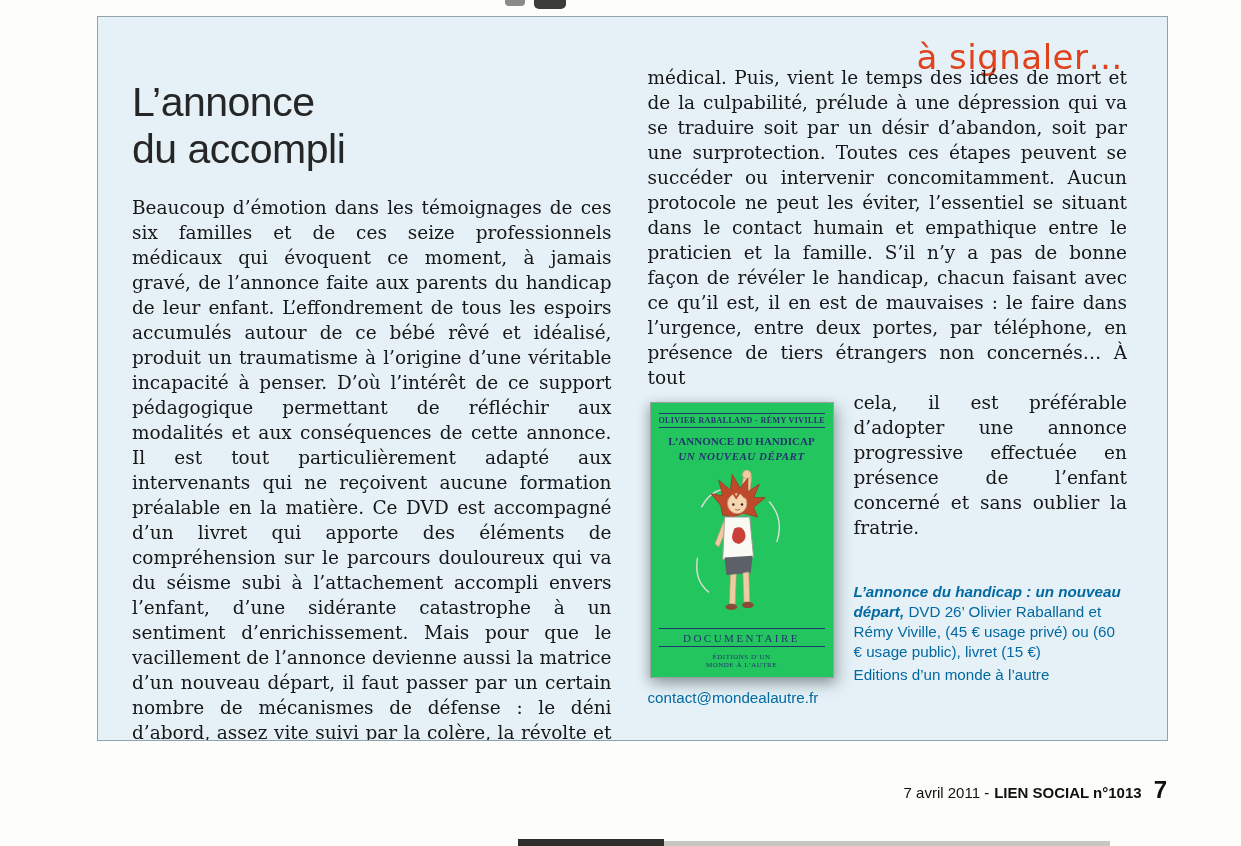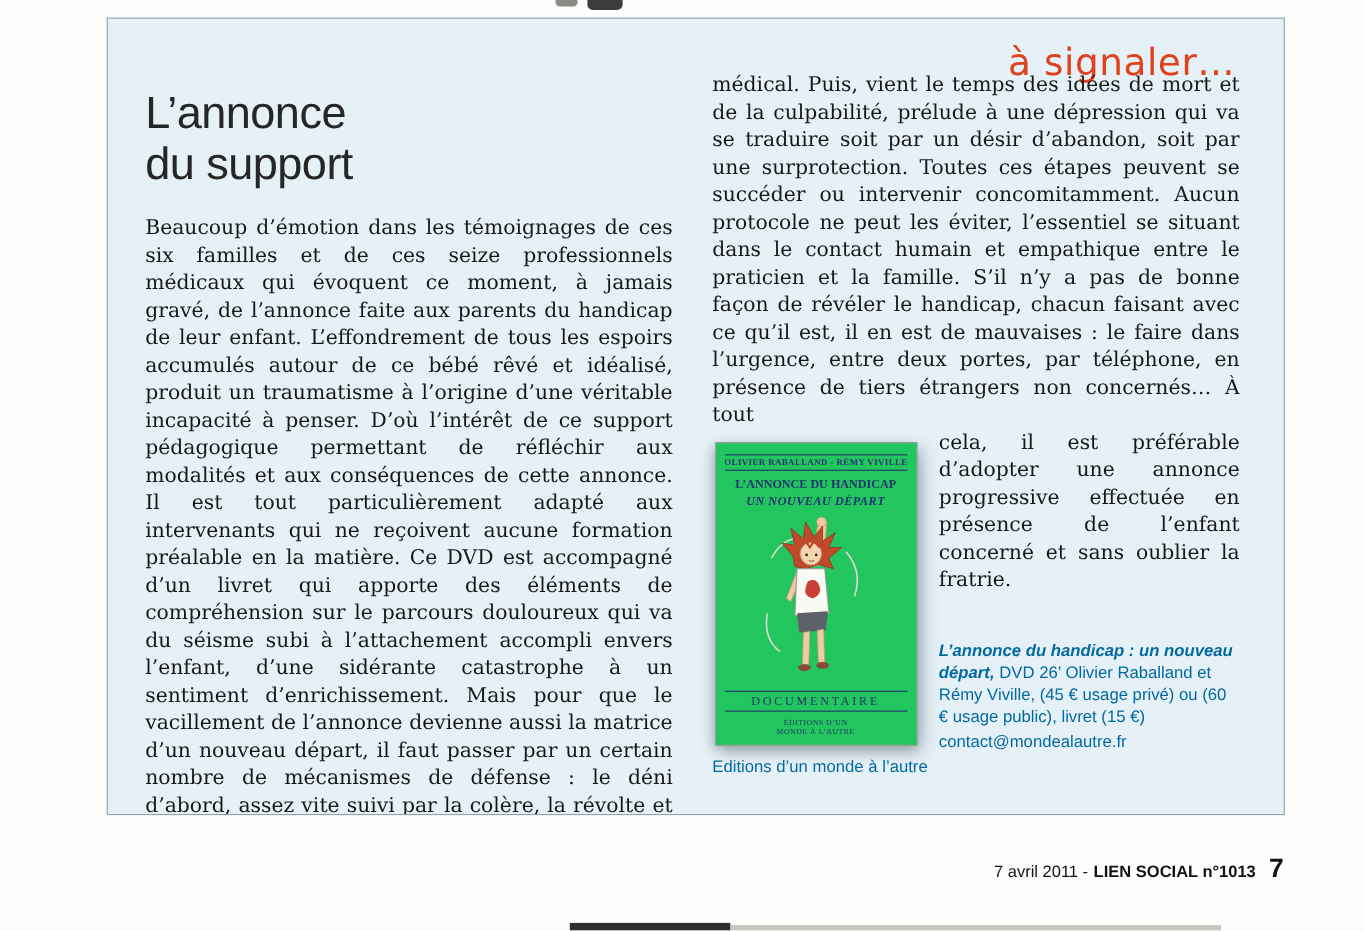--- a/index.html
+++ b/index.html
@@ -103,21 +103,21 @@
   <div class="artifact art-bottom-light"></div>
 
   <div class="panel">
     <div class="section-label">à signaler…</div>
 
     <div class="columns">
 
       <div class="col col-left">
         <h1 class="title">
           <span>L’annonce</span>
-          <span>du support</span>
+          <span>du accompli</span>
         </h1>
         <p class="body-text">Beaucoup d’émotion dans les témoignages de ces six familles et de ces seize professionnels médicaux qui évoquent ce moment, à jamais gravé, de l’annonce faite aux parents du handicap de leur enfant. L’effondrement de tous les espoirs accumulés autour de ce bébé rêvé et idéalisé, produit un traumatisme à l’origine d’une véritable incapacité à penser. D’où l’intérêt de ce support pédagogique permettant de réfléchir aux modalités et aux conséquences de cette annonce. Il est tout particulièrement adapté aux intervenants qui ne reçoivent aucune formation préalable en la matière. Ce DVD est accompagné d’un livret qui apporte des éléments de compréhension sur le parcours douloureux qui va du séisme subi à l’attachement accompli envers l’enfant, d’une sidérante catastrophe à un sentiment d’enrichissement. Mais pour que le vacillement de l’annonce devienne aussi la matrice d’un nouveau départ, il faut passer par un certain nombre de mécanismes de défense : le déni d’abord, assez vite suivi par la colère, la révolte et l’agressivité envers le corps</p>
       </div>
 
       <div class="col col-right">
         <p class="body-text">médical. Puis, vient le temps des idées de mort et de la culpabilité, prélude à une dépression qui va se traduire soit par un désir d’abandon, soit par une surprotection. Toutes ces étapes peuvent se succéder ou intervenir concomitamment. Aucun protocole ne peut les éviter, l’essentiel se situant dans le contact humain et empathique entre le praticien et la famille. S’il n’y a pas de bonne façon de révéler le handicap, chacun faisant avec ce qu’il est, il en est de mauvaises : le faire dans l’urgence, entre deux portes, par téléphone, en présence de tiers étrangers non concernés… À tout</p>
 
         <div class="dvd-wrap">
           <div class="cover">
             <div class="cover-authors">Olivier Raballand - Rémy Viville</div>
@@ -153,22 +153,22 @@
           </div>
         </div>
 
         <p class="body-text">cela, il est préférable d’adopter une annonce progressive effectuée en présence de l’enfant concerné et sans oublier la fratrie.</p>
 
         <div class="caption">
           <p>
             <span class="cap-bold">L’annonce du handicap : un nouveau départ,</span>
             <span>DVD 26’ Olivier Raballand et Rémy Viville, (45 € usage privé) ou (60 € usage public), livret (15 €)</span>
           </p>
+          <div class="cap-line">Editions d’un monde à l’autre</div>
           <div class="cap-line">contact@mondealautre.fr</div>
-          <div class="cap-line">Editions d’un monde à l’autre</div>
         </div>
       </div>
 
     </div>
   </div>
 
   <div class="footer">
     <span>7 avril 2011 -</span>
     <span class="mag">LIEN SOCIAL n°1013</span>
     <span class="pagenum">7</span>

